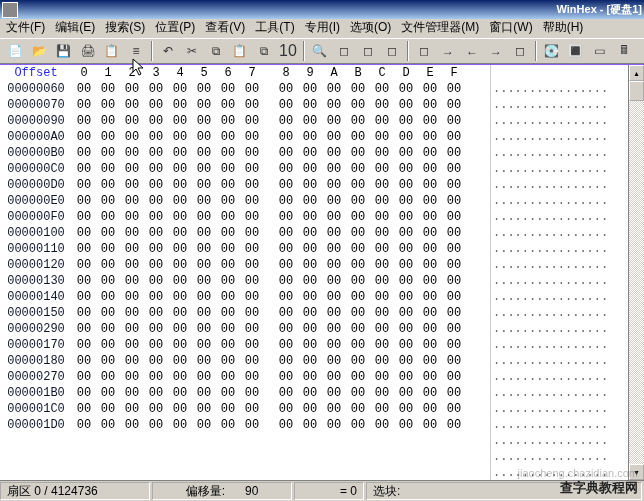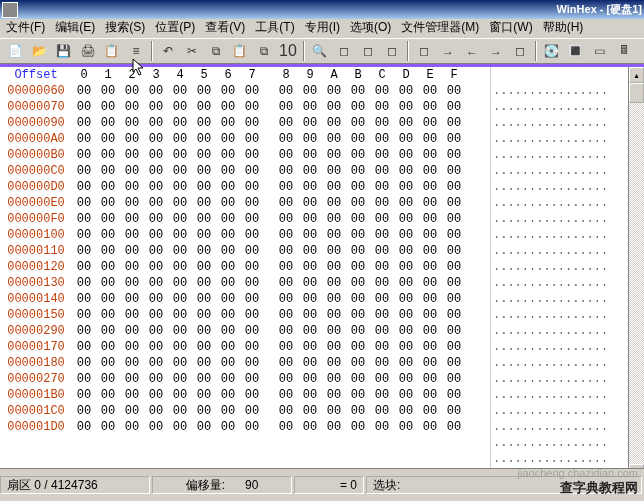--- a/index.html
+++ b/index.html
@@ -4,35 +4,35 @@
 <style>
   * { margin:0; padding:0; box-sizing:border-box; }
   body { width:644px; height:501px; font-family:"Microsoft Sans Serif",Tahoma,sans-serif; font-size:12px; background:#d4d0c8; overflow:hidden; position:relative; }
   .titlebar { height:19px; background:linear-gradient(#0a246a,#a6caf0); color:#fff; display:flex; align-items:center; padding:0 2px; font-size:11px; font-weight:bold;justify-content:space-between; }
   .titlebar .icon { width:16px; height:16px; background:#888; border:1px solid #fff; margin-right:4px; display:inline-block; }
   .menubar { height:19px; background:#d4d0c8; display:flex; padding:0 6px; font-size:12px; }
   .menubar span { margin-right:10px; cursor:default; }
   .toolbar { height:26px; background:#d4d0c8; border-top:1px solid #fff; border-bottom:1px solid #808080; display:flex; align-items:center; padding:0 4px; }
   .toolbtn { width:22px; height:22px; margin:0 1px; display:inline-flex; align-items:center; justify-content:center; color:#333; cursor:pointer; }
   .sep { width:2px; height:20px; border-left:1px solid #808080; border-right:1px solid #fff; margin:0 3px; }
-  .main { display:flex; height:416px; background:#fff; border-top:3px solid #8b5cf6; }
+  .main { display:flex; height:416px; background:#fff; border-top:1px solid #8b5cf6; }
   .hexpane { flex:0 0 490px; overflow:hidden; }
   .asciicol { flex:1; background:#fff; border-left:1px solid #ccc; font-family:"Courier New",monospace; font-size:12px; line-height:16px; color:#666; padding-top:16px; white-space:pre; position:relative; }
   .scrollbar { width:16px; background:#d4d0c8; border-left:1px solid #808080; display:flex; flex-direction:column; }
   .scrollbtn { height:16px; background:#d4d0c8; border:1px outset #fff; display:flex; align-items:center; justify-content:center; font-size:8px; color:#000; }
   .scrolltrack { flex:1; background:repeating-conic-gradient(#d4d0c8 0 25%,#fff 0 50%) 0 0/2px 2px; position:relative; }
   .thumb { position:absolute; left:0; right:0; top:0; height:20px; background:#d4d0c8; border:1px outset #fff; }
   table.hex { border-collapse:collapse; font-family:"Courier New",monospace; font-size:12px; }
   table.hex th, table.hex td { text-align:center; height:16px; line-height:16px; padding:0; }
   table.hex th { color:#2a2af0; font-weight:normal; }
-  table.hex td.off { color:#c2410c; width:72px; }
+  table.hex td.off { color:#0f172a; width:72px; }
   table.hex td.byte, table.hex th.byte { width:24px; color:#000; }
   table.hex th.off { width:72px; }
   table.hex td.gap, table.hex th.gap { width:10px; }
-  .status { position:absolute; left:0; right:0; bottom:0; height:33px; background:#d4d0c8; border-top:1px solid #808080; display:flex; align-items:center; font-size:12px; }
+  .status { position:absolute; left:0; right:0; bottom:0; height:21px; background:#d4d0c8; border-top:1px solid #808080; display:flex; align-items:center; font-size:12px; }
   .statuscell { border:1px inset #fff; height:18px; line-height:16px; padding:0 6px; margin-right:2px; white-space:nowrap; }
   .cursor { position:absolute; pointer-events:none; }
   .watermark { position:absolute; right:6px; bottom:4px; font-size:13px; color:rgba(80,80,80,.6); font-family:sans-serif; }
   .watermark .dark { color:#222; font-weight:bold; }
   .watermark2 { position:absolute; right:6px; bottom:22px; font-size:11px; color:rgba(120,120,120,.5); }
   .asciicol .line { height:16px; padding-left:2px; }
 </style>
 </head>
 <body>
 

